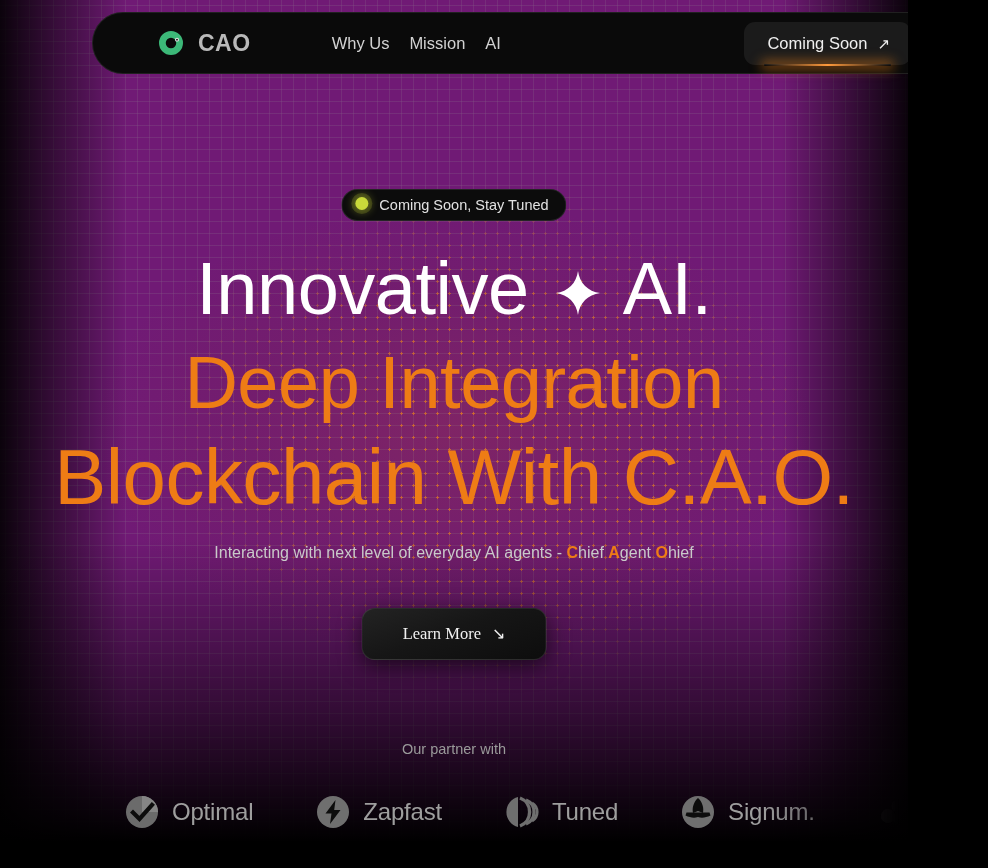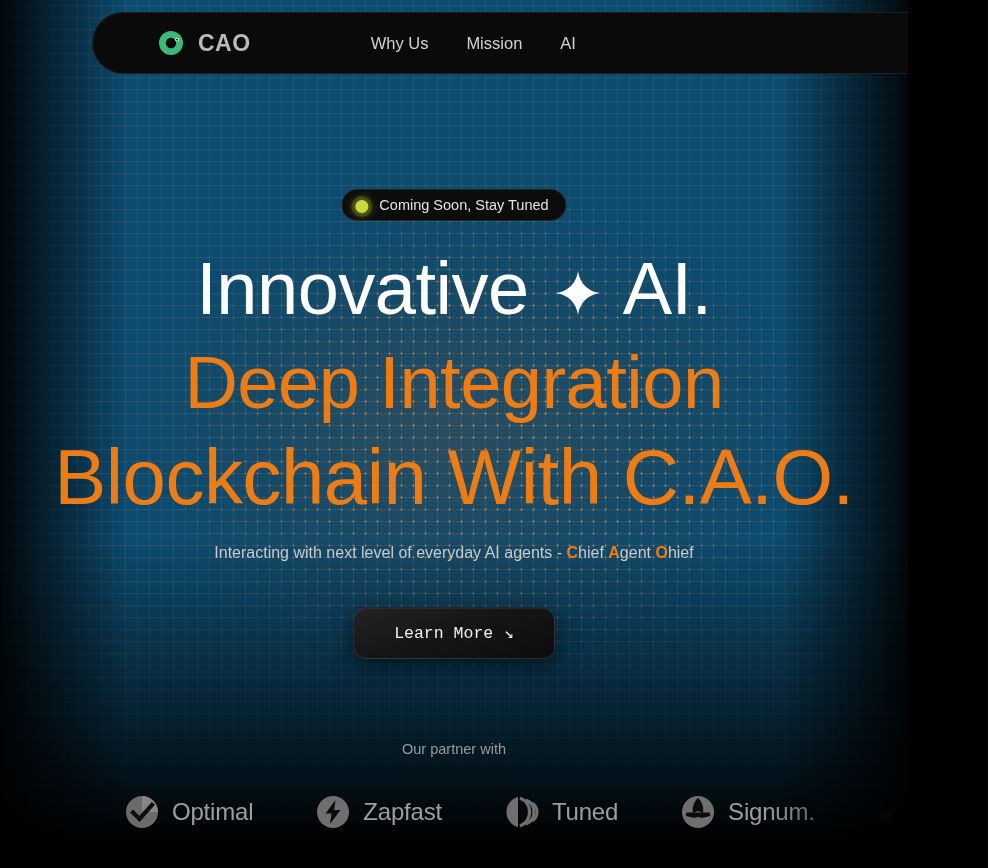--- a/index.html
+++ b/index.html
@@ -9,21 +9,21 @@
     height: 868px;
     background: #000000;
     font-family: "Liberation Sans", sans-serif;
     overflow: hidden;
   }
 
   #stage {
     position: relative;
     width: 908px;
     height: 868px;
-    background: #0c4a6e;
+    background: #701a75;
     overflow: hidden;
   }
 
   
   .bg-dots {
     position: absolute;
     inset: 0;
     background-image:
       linear-gradient(to right, rgba(150,150,150,0.30) 1px, transparent 1px),
       linear-gradient(to bottom, rgba(150,150,150,0.30) 1px, transparent 1px);
@@ -112,22 +112,22 @@
     position: relative;
     display: block;
   }
   .brand-name {
     font-size: 23px;
     font-weight: bold;
     letter-spacing: 0.5px;
     color: #b9b9b9;
   }
   .nav-links {
-    display: flex; align-items: flex-end; gap: 38px;
-    margin-left: 120px;
+    display: flex; align-items: flex-end; gap: 20px;
+    margin-left: 81px;
   }
   .nav-link {
     font-size: 16.5px;
     color: #d2d2d2;
     text-decoration: none;
     white-space: nowrap;
   }
   .cta-wrap { margin-left: auto; margin-right: 34px; position: relative; }
   .cta-btn {
     position: relative;
@@ -157,21 +157,21 @@
     position: absolute;
     left: 0; right: 0; top: 0;
     z-index: 5;
     text-align: center;
   }
 
   .badge {
     position: absolute;
     left: 50%; top: 189px;
     transform: translateX(-50%);
-    display: inline-flex; align-items: flex-end; gap: 11px;
+    display: inline-flex; align-items: flex-start; gap: 11px;
     padding: 7px 17px 7px 13px;
     background: #0c0c0c;
     border: 1px solid rgba(255,255,255,0.10);
     border-radius: 16px;
     white-space: nowrap;
   }
   .badge-dot {
     width: 13px; height: 13px;
     border-radius: 50%;
     background: #c9d93a;
@@ -216,21 +216,21 @@
     transform: translateX(-50%);
   }
   .learn-btn {
     display: inline-flex; align-items: center; gap: 11px;
     padding: 15px 40px;
     background: linear-gradient(160deg, #232323 0%, #161616 45%, #0d0d0d 100%);
     border: 1px solid rgba(255,255,255,0.10);
     border-radius: 13px;
     color: #f0f0f0;
     font-size: 16.5px;
-    font-family: Liberation Mono, monospace;
+    font-family: Liberation Serif, serif;
     cursor: pointer;
     box-shadow: 0 6px 22px rgba(0,0,0,0.6);
   }
   .learn-arrow { font-size: 16px; line-height: 1; }
 
   
   .partners-label {
     position: absolute;
     left: 0; right: 0; top: 741px;
     text-align: center;
@@ -292,20 +292,26 @@
       </span>
       <span class="brand-name">CAO</span>
     </div>
 
     <div class="nav-links">
       <a class="nav-link" href="#">Why Us</a>
       <a class="nav-link" href="#">Mission</a>
       <a class="nav-link" href="#">AI</a>
     </div>
 
+    <div class="cta-wrap">
+      <button class="cta-btn">
+        <span>Coming Soon</span>
+        <span class="cta-arrow">↗</span>
+      </button>
+    </div>
 
   </nav>
 
   <div class="hero">
 
     <div class="badge">
       <span class="badge-dot"></span>
       <span class="badge-text">Coming Soon, Stay Tuned</span>
     </div>
 

